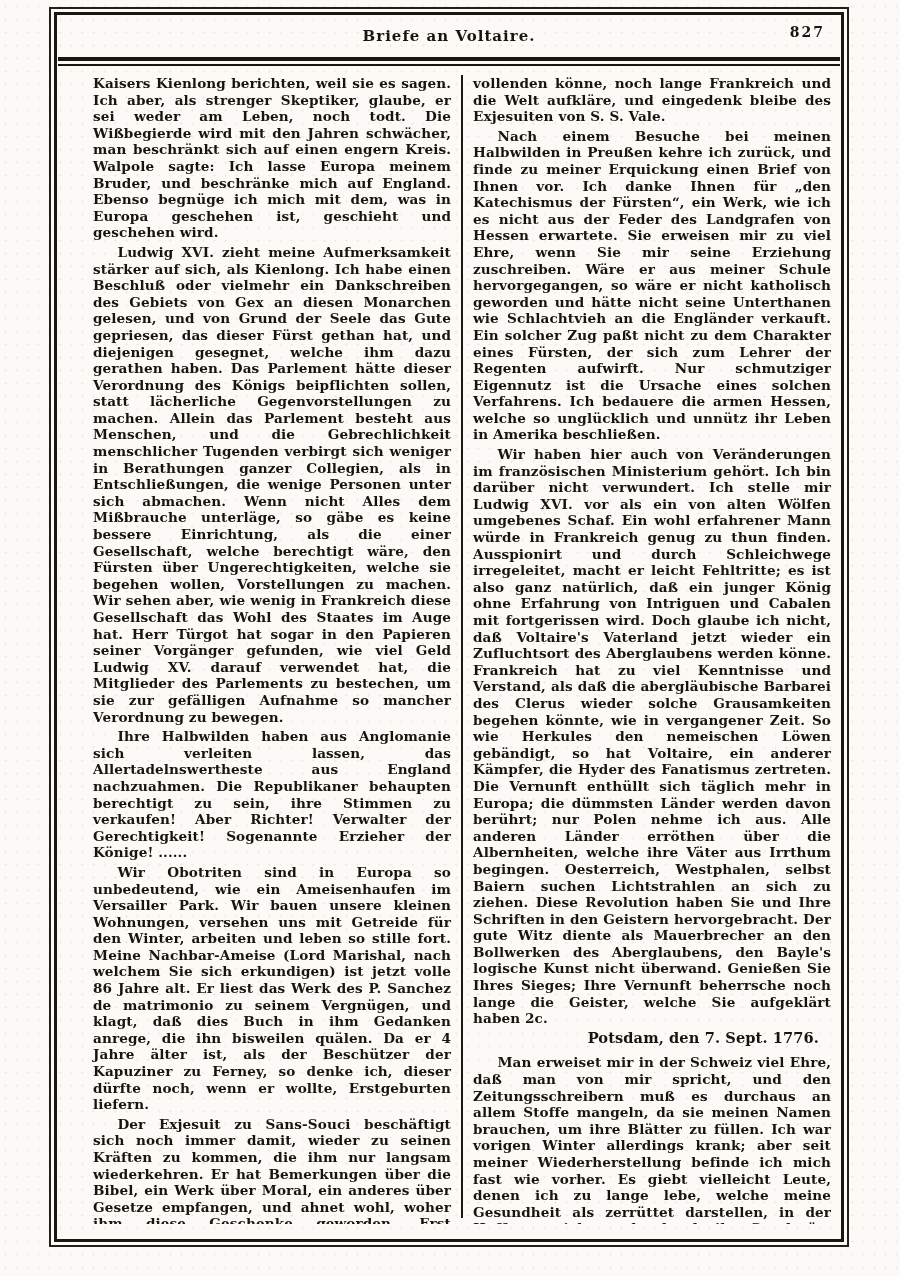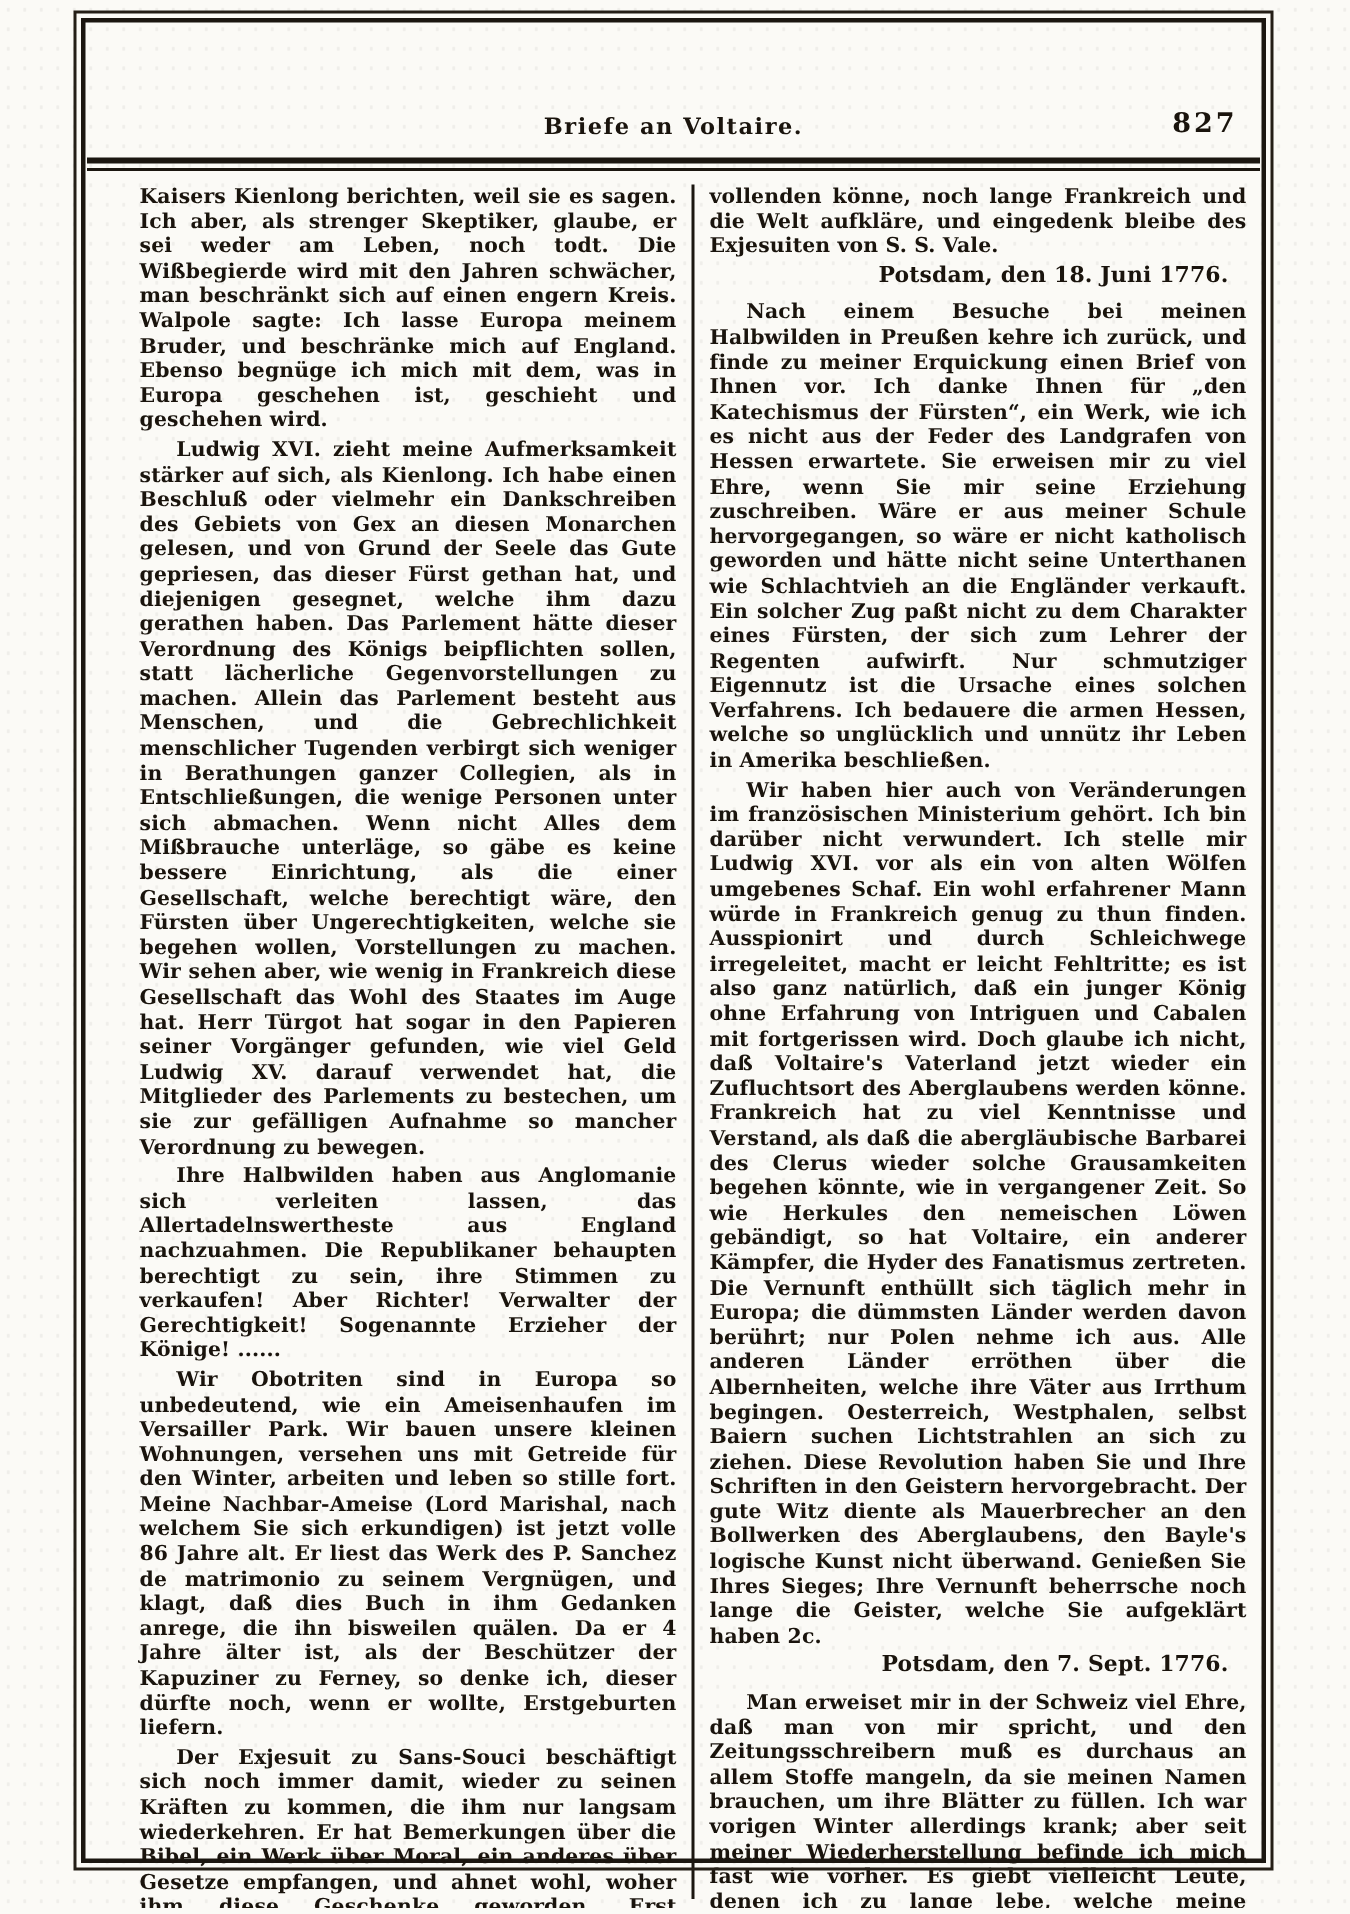--- a/index.html
+++ b/index.html
@@ -22,29 +22,29 @@
   }
   .frame{
     position:absolute;left:54px;top:12px;width:790px;height:1230px;
     border:3px solid #1b1610;
     outline:2px solid #241e16;
     outline-offset:3px;
     box-sizing:border-box;
     background:transparent;
   }
   .running-header{
-    position:relative;height:42px;margin-top:48px;
+    position:relative;height:42px;
   }
   .page-title{
     position:absolute;left:0;right:0;top:12px;text-align:center;
     font-size:15px;font-weight:bold;letter-spacing:1px;
   }
   .page-number{
     position:absolute;right:16px;top:9px;
-    font-size:18px;font-weight:bold;letter-spacing:2px;
+    font-size:14px;font-weight:bold;letter-spacing:2px;
   }
   .header-rule{
     height:3px;margin:0 1px;
     border-top:4px solid #1b1610;
     border-bottom:2px solid #1b1610;
   }
   .columns{
     display:flex;align-items:stretch;
     padding:9px 10px 6px 12px;
     height:calc(100% - 42px - 9px - 15px);
@@ -91,21 +91,20 @@
         <p class="para">Ihre Halbwilden haben aus Anglomanie sich verleiten lassen, das Allertadelnswertheste aus England nachzuahmen. Die Republikaner behaupten berechtigt zu sein, ihre Stimmen zu verkaufen! Aber Richter! Verwalter der Gerechtigkeit! Sogenannte Erzieher der Könige! ......</p>
         <p class="para">Wir Obotriten sind in Europa so unbedeutend, wie ein Ameisenhaufen im Versailler Park. Wir bauen unsere kleinen Wohnungen, versehen uns mit Getreide für den Winter, arbeiten und leben so stille fort. Meine Nachbar-Ameise (Lord Marishal, nach welchem Sie sich erkundigen) ist jetzt volle 86 Jahre alt. Er liest das Werk des P. Sanchez de matrimonio zu seinem Vergnügen, und klagt, daß dies Buch in ihm Gedanken anrege, die ihn bisweilen quälen. Da er 4 Jahre älter ist, als der Beschützer der Kapuziner zu Ferney, so denke ich, dieser dürfte noch, wenn er wollte, Erstgeburten liefern.</p>
         <p class="para">Der Exjesuit zu Sans-Souci beschäftigt sich noch immer damit, wieder zu seinen Kräften zu kommen, die ihm nur langsam wiederkehren. Er hat Bemerkungen über die Bibel, ein Werk über Moral, ein anderes über Gesetze empfangen, und ahnet wohl, woher ihm diese Geschenke geworden. Erst nachdem er sie durchgelesen, wird er bestimmen können, ob er das Rechte getroffen oder schlecht gerathen habe, und danach werden die Danksagungen folgen. Ich flehe zu allen meinen Heiligen, Ignaz, Lainé, Xaver 2c., den Beschützer der Kapuziner zu Ferney zu beschützen, durch ihr Gebet sein Leben zu verlängern, damit er ein schönes Werk, das er im Gebiete Gex unternommen hat,</p>
       </div>
 
       <div class="col-divider"></div>
 
       <div class="col">
         <p class="para cont">vollenden könne, noch lange Frankreich und die Welt aufkläre, und eingedenk bleibe des Exjesuiten von S. S.  Vale.</p>
 
-        <div class="dateline">Potsdam, den 18. Juni 1776.</div>
         <p class="para">Nach einem Besuche bei meinen Halbwilden in Preußen kehre ich zurück, und finde zu meiner Erquickung einen Brief von Ihnen vor. Ich danke Ihnen für „den Katechismus der Fürsten“, ein Werk, wie ich es nicht aus der Feder des Landgrafen von Hessen erwartete. Sie erweisen mir zu viel Ehre, wenn Sie mir seine Erziehung zuschreiben. Wäre er aus meiner Schule hervorgegangen, so wäre er nicht katholisch geworden und hätte nicht seine Unterthanen wie Schlachtvieh an die Engländer verkauft. Ein solcher Zug paßt nicht zu dem Charakter eines Fürsten, der sich zum Lehrer der Regenten aufwirft. Nur schmutziger Eigennutz ist die Ursache eines solchen Verfahrens. Ich bedauere die armen Hessen, welche so unglücklich und unnütz ihr Leben in Amerika beschließen.</p>
         <p class="para">Wir haben hier auch von Veränderungen im französischen Ministerium gehört. Ich bin darüber nicht verwundert. Ich stelle mir Ludwig XVI. vor als ein von alten Wölfen umgebenes Schaf. Ein wohl erfahrener Mann würde in Frankreich genug zu thun finden. Ausspionirt und durch Schleichwege irregeleitet, macht er leicht Fehltritte; es ist also ganz natürlich, daß ein junger König ohne Erfahrung von Intriguen und Cabalen mit fortgerissen wird. Doch glaube ich nicht, daß Voltaire's Vaterland jetzt wieder ein Zufluchtsort des Aberglaubens werden könne. Frankreich hat zu viel Kenntnisse und Verstand, als daß die abergläubische Barbarei des Clerus wieder solche Grausamkeiten begehen könnte, wie in vergangener Zeit. So wie Herkules den nemeischen Löwen gebändigt, so hat Voltaire, ein anderer Kämpfer, die Hyder des Fanatismus zertreten. Die Vernunft enthüllt sich täglich mehr in Europa; die dümmsten Länder werden davon berührt; nur Polen nehme ich aus. Alle anderen Länder erröthen über die Albernheiten, welche ihre Väter aus Irrthum begingen. Oesterreich, Westphalen, selbst Baiern suchen Lichtstrahlen an sich zu ziehen. Diese Revolution haben Sie und Ihre Schriften in den Geistern hervorgebracht. Der gute Witz diente als Mauerbrecher an den Bollwerken des Aberglaubens, den Bayle's logische Kunst nicht überwand. Genießen Sie Ihres Sieges; Ihre Vernunft beherrsche noch lange die Geister, welche Sie aufgeklärt haben 2c.</p>
 
         <div class="dateline">Potsdam, den 7. Sept. 1776.</div>
         <p class="para">Man erweiset mir in der Schweiz viel Ehre, daß man von mir spricht, und den Zeitungsschreibern muß es durchaus an allem Stoffe mangeln, da sie meinen Namen brauchen, um ihre Blätter zu füllen. Ich war vorigen Winter allerdings krank; aber seit meiner Wiederherstellung befinde ich mich fast wie vorher. Es giebt vielleicht Leute, denen ich zu lange lebe, welche meine Gesundheit als zerrüttet darstellen, in der Hoffnung, ich werde durch ihr Geschwätz dahin gebracht werden, den gefährlichen Sprung, sobald wie sie wünschen, zu</p>
 
       </div>
 
     </div>
   </div>

